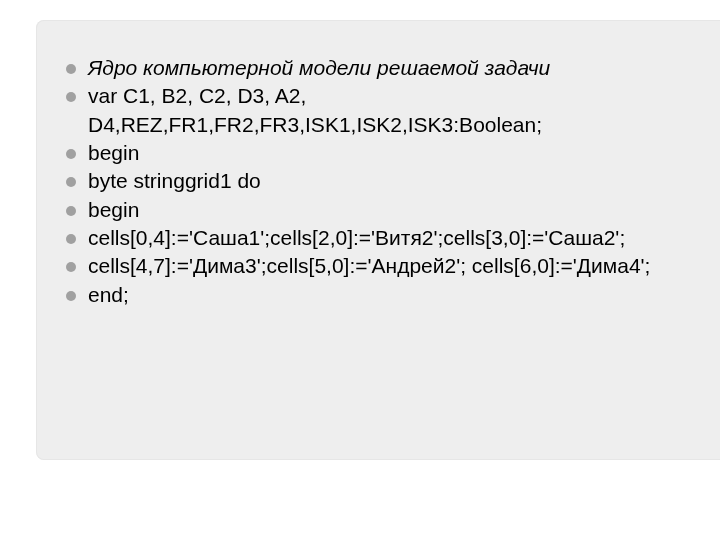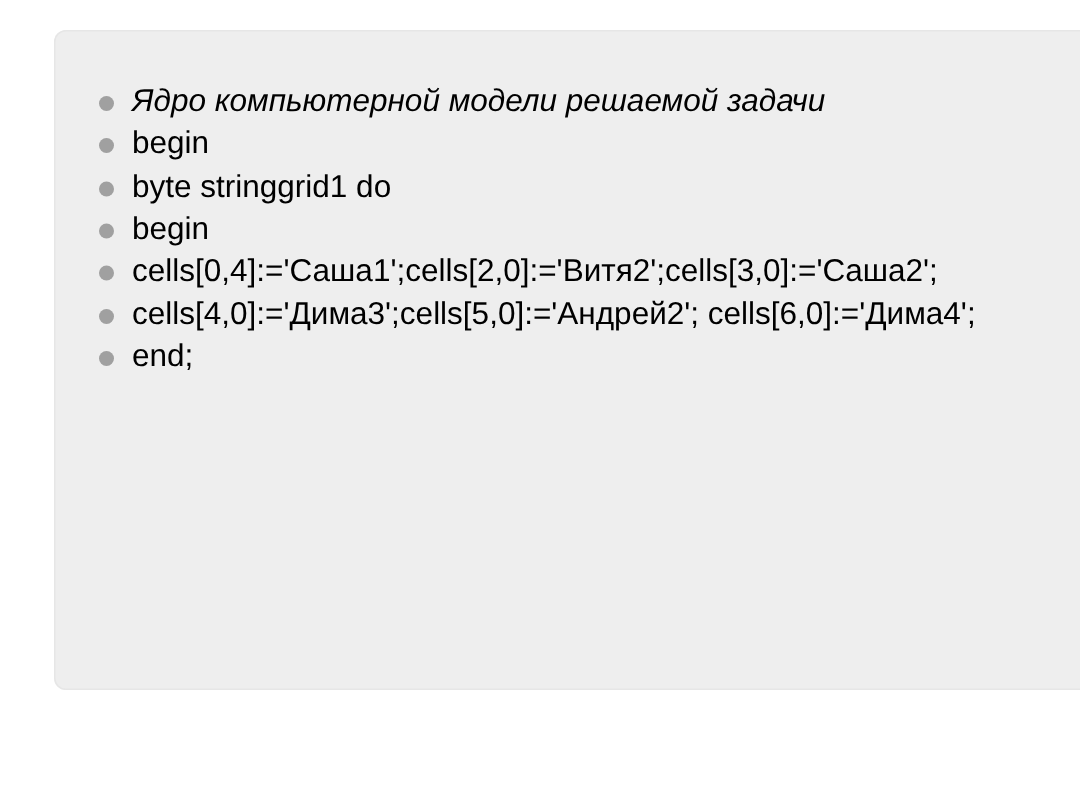--- a/index.html
+++ b/index.html
@@ -53,21 +53,22 @@
     font-style: italic;
   }
 </style>
 </head>
 <body>
 
 <div class="slide">
   <div class="content-box">
     <ul class="bullets">
       <li><span class="italic">Ядро компьютерной модели решаемой задачи</span></li>
+      <li><span>var C1, B2, C2, D3, A2, D4,REZ,FR1,FR2,FR3,ISK1,ISK2,ISK3:Boolean;</span></li>
       <li><span>begin</span></li>
       <li><span>byte stringgrid1 do</span></li>
       <li><span>begin</span></li>
       <li><span>cells[0,4]:='Саша1';cells[2,0]:='Витя2';cells[3,0]:='Cаша2';</span></li>
-      <li><span>cells[4,0]:='Дима3';cells[5,0]:='Андрей2'; cells[6,0]:='Дима4';</span></li>
+      <li><span>cells[4,7]:='Дима3';cells[5,0]:='Андрей2'; cells[6,0]:='Дима4';</span></li>
       <li><span>end;</span></li>
     </ul>
   </div>
 </div>
 
 </body></html>

